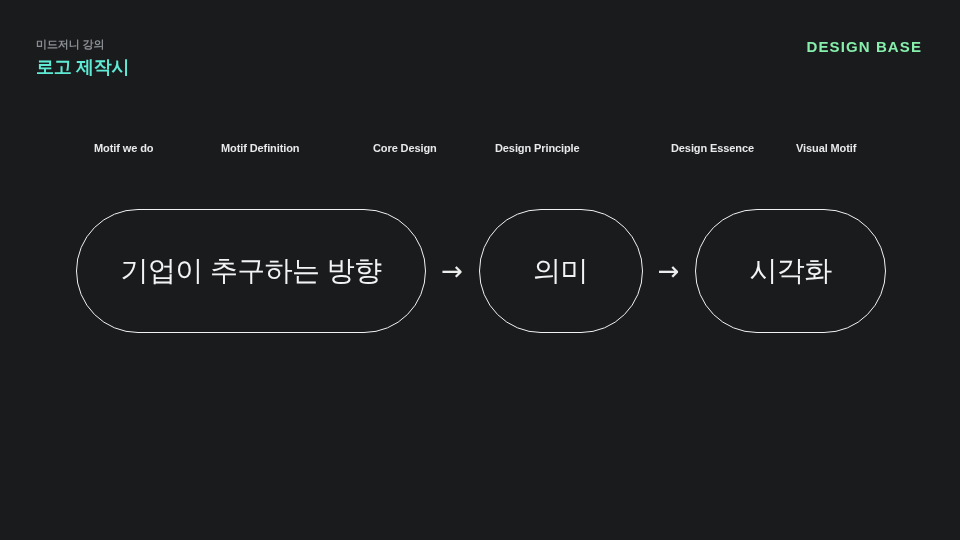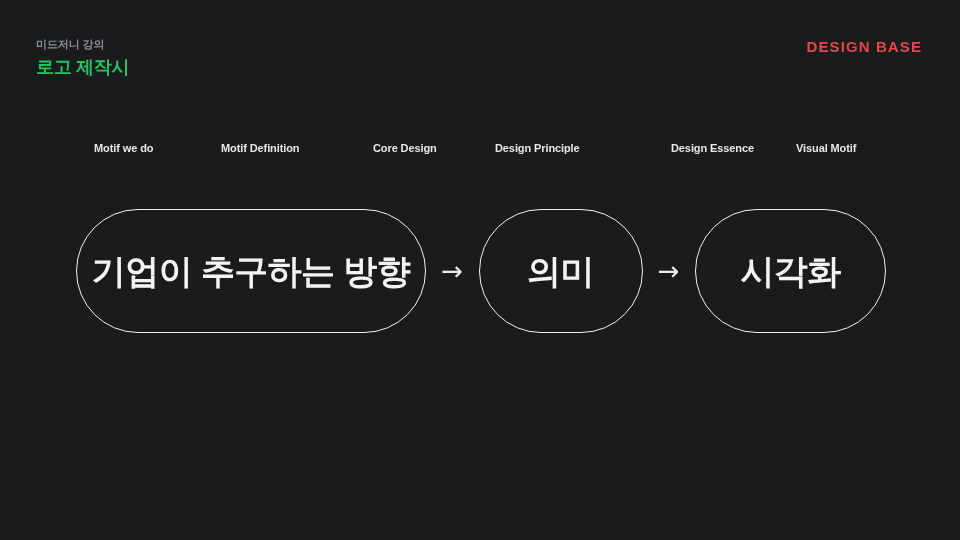--- a/index.html
+++ b/index.html
@@ -33,34 +33,34 @@
     font-size: 11px;
     font-weight: 700;
     color: #8b8e93;
     letter-spacing: -0.1px;
     line-height: 16px;
     margin: 0 0 4px 0;
   }
   .page-title {
     font-size: 18px;
     font-weight: 700;
-    color: #22c55e;
+    color: #5eead4;
     letter-spacing: -0.3px;
     line-height: 22px;
     margin: 0;
   }
 
   .brand-mark {
     position: absolute;
     right: 38px;
     top: 38px;
     font-size: 15px;
     font-weight: 700;
     letter-spacing: 1.1px;
-    color: #ef4444;
+    color: #86efac;
     line-height: 18px;
   }
 
   
   .step-labels {
     position: absolute;
     left: 0;
     top: 140px;
     width: 960px;
     height: 18px;
@@ -96,22 +96,22 @@
     box-sizing: border-box;
     height: 124px;
     border: 1.6px solid #f0f1f2;
     border-radius: 62px;
     display: flex;
     align-items: center;
     justify-content: center;
     background: transparent;
   }
   .pill-text {
-    font-size: 34px;
-    font-weight: 700;
+    font-size: 28px;
+    font-weight: 400;
     color: #f2f3f4;
     letter-spacing: -0.6px;
     line-height: 30px;
     white-space: nowrap;
   }
   .pill-a { width: 350px; }
   .pill-b { width: 164px; }
   .pill-c { width: 191px; }
 
   .arrow {

